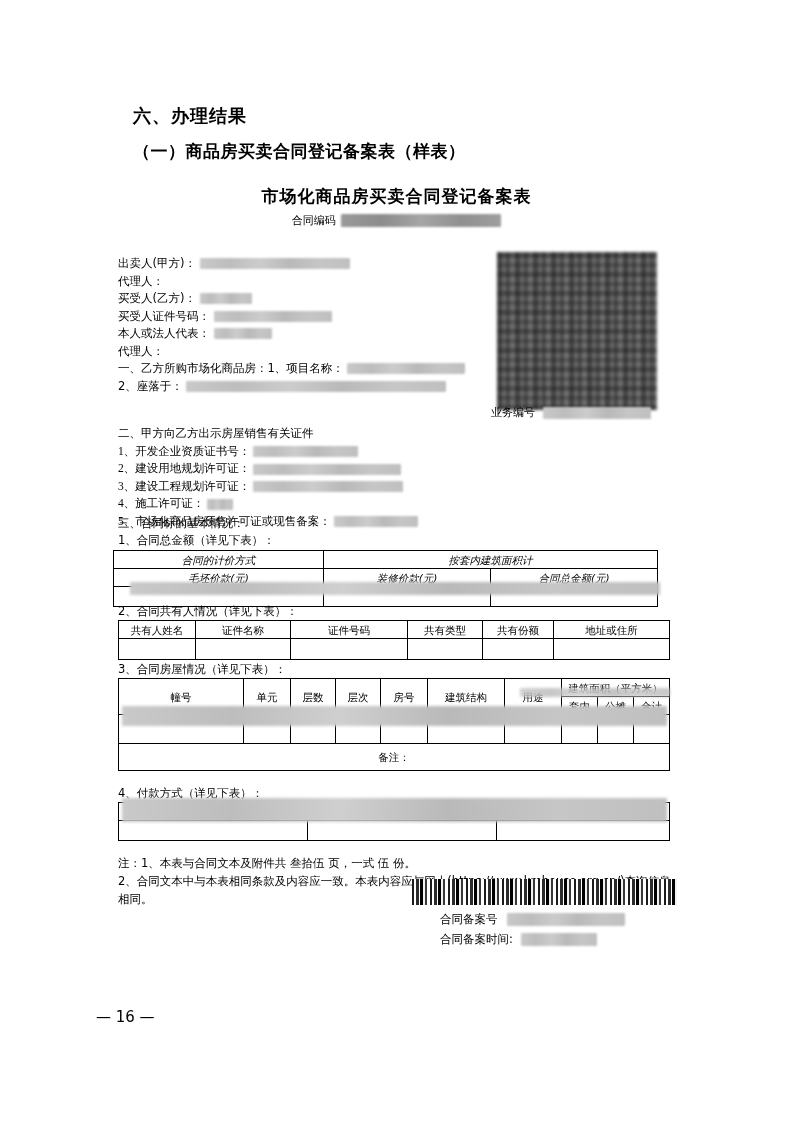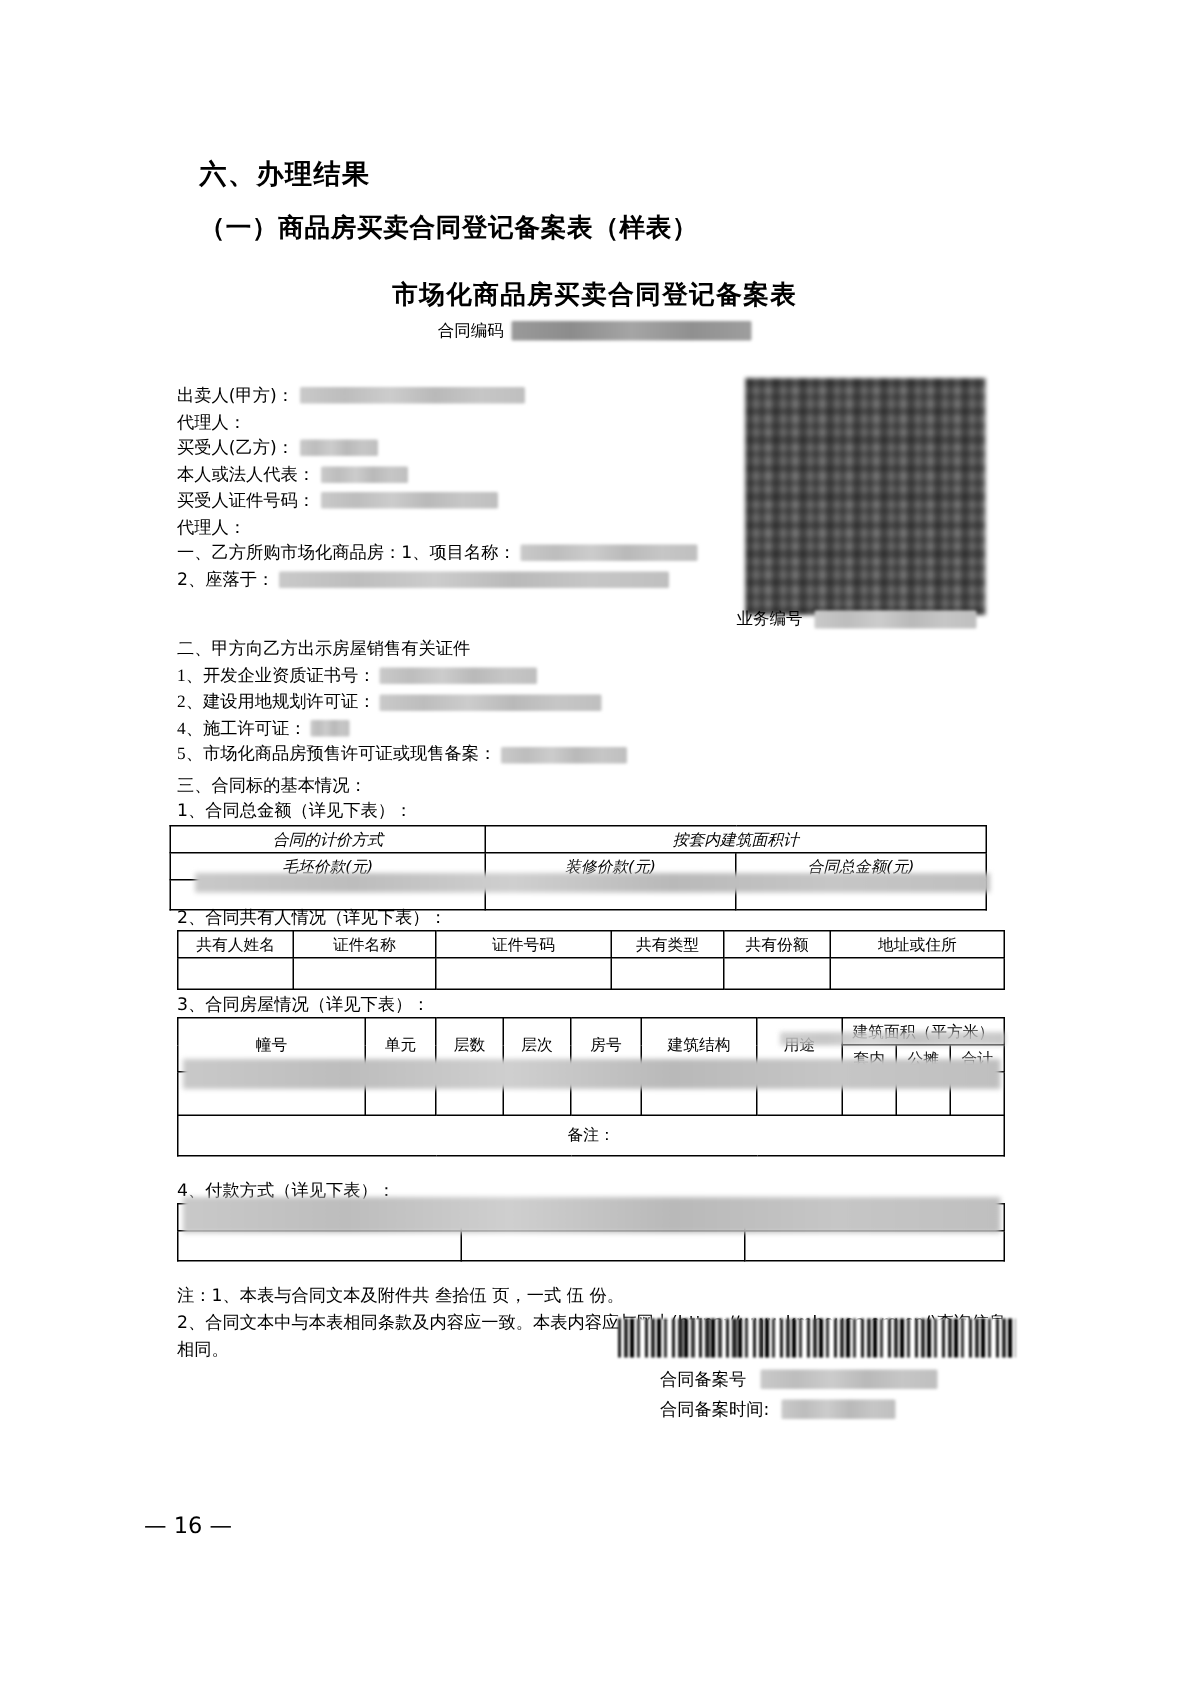--- a/index.html
+++ b/index.html
@@ -214,28 +214,28 @@
       <span class="red" style="width:150px;"></span>
     </div>
     <div class="row">
       <span class="lbl">代理人：</span>
     </div>
     <div class="row">
       <span class="lbl">买受人(乙方)：</span>
       <span class="red" style="width:52px;"></span>
     </div>
     <div class="row">
+      <span class="lbl">买受人证件号码：</span>
+      <span class="red" style="width:118px;"></span>
+    </div>
+    <div class="row">
       <span class="lbl">本人或法人代表：</span>
       <span class="red" style="width:58px;"></span>
     </div>
     <div class="row">
-      <span class="lbl">买受人证件号码：</span>
-      <span class="red" style="width:118px;"></span>
-    </div>
-    <div class="row">
       <span class="lbl">代理人：</span>
     </div>
     <div class="row">
       <span class="lbl">一、乙方所购市场化商品房：1、项目名称：</span>
       <span class="red" style="width:118px;"></span>
     </div>
     <div class="row">
       <span class="lbl">2、座落于：</span>
       <span class="red" style="width:260px;"></span>
     </div>
@@ -243,20 +243,24 @@
 
   <div class="sec2">
     <div class="row">二、甲方向乙方出示房屋销售有关证件</div>
     <div class="row">
       <span>1、开发企业资质证书号：</span>
       <span class="red" style="width:105px;"></span>
     </div>
     <div class="row">
       <span>2、建设用地规划许可证：</span>
       <span class="red" style="width:148px;"></span>
+    </div>
+    <div class="row">
+      <span>3、建设工程规划许可证：</span>
+      <span class="red" style="width:150px;"></span>
     </div>
     <div class="row">
       <span>4、施工许可证：</span>
       <span class="red" style="width:26px;"></span>
     </div>
     <div class="row">
       <span>5、市场化商品房预售许可证或现售备案：</span>
       <span class="red" style="width:84px;"></span>
     </div>
   </div>

